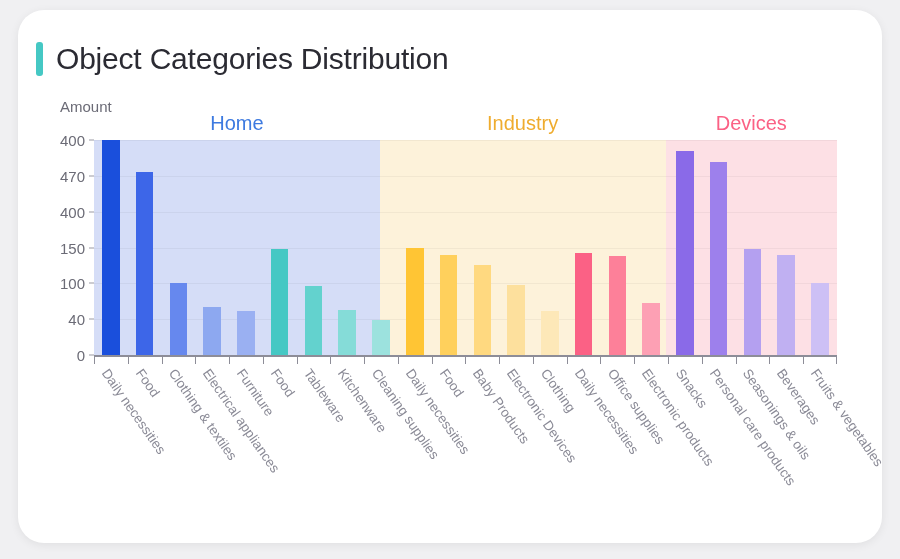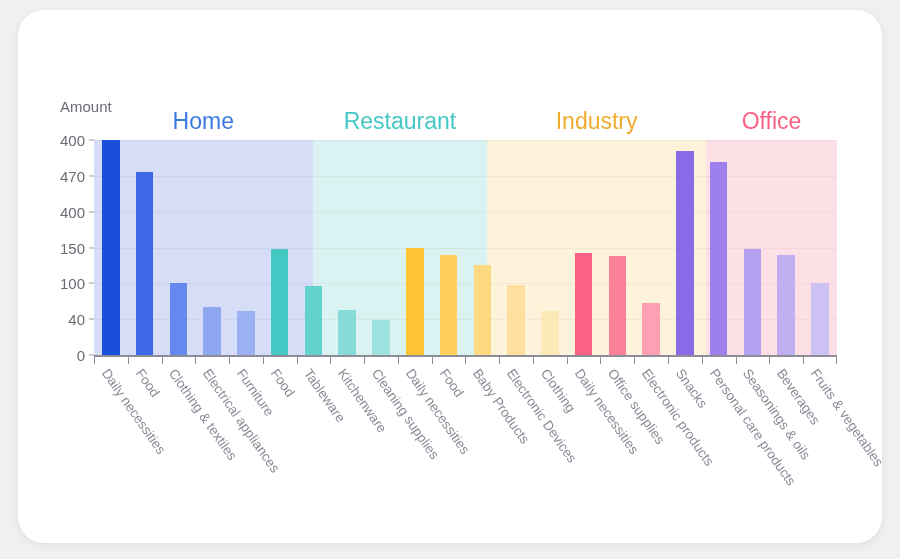--- a/index.html
+++ b/index.html
@@ -70,21 +70,21 @@
     left: -5px; width: 5px; height: 1px;
     background: #9a9aa4;
     transform: translateY(-50%);
   }
   .group-label {
     position: absolute;
     bottom: 100%;
     margin-bottom: 5px;
     width: 100%;
     text-align: center;
-    font-size: 23px;
+    font-size: 20px;
     white-space: nowrap;
   }
   
   .bars {
     position: absolute; inset: 0;
     display: flex;
     align-items: flex-end;
   }
   .bar-slot {
     height: 100%;
@@ -137,36 +137,37 @@
     font-size: 13.5px;
     color: #8a8a96;
     white-space: nowrap;
   }
 </style>
 </head>
 <body>
 
 <div class="card">
 
+  <div class="title-row">
+    <div class="title-accent"></div>
+    <div class="title-text">Object Categories Distribution</div>
+  </div>
 
   <div class="axis-name">Amount</div>
 
   <div class="plot">
     <div class="bands" id="bands">
         <div class="band" style="flex: 5 1 0%; background: rgb(213, 221, 247); position: relative;">
           <div class="group-label" style="color: rgb(61, 122, 224);">Home</div>
         </div>
-        <div class="band" style="flex: 4 1 0%; background: rgb(218, 242, 241); position: relative;">
-          <div class="group-label" style="color: rgb(69, 200, 196);">Restaurant</div>
-        </div>
         <div class="band" style="flex: 5 1 0%; background: rgb(253, 242, 218); position: relative;">
           <div class="group-label" style="color: rgb(239, 172, 46);">Industry</div>
         </div>
         <div class="band" style="flex: 3 1 0%; background: rgb(253, 224, 229); position: relative;">
-          <div class="group-label" style="color: rgb(251, 97, 133);">Office</div>
+          <div class="group-label" style="color: rgb(251, 97, 133);">Devices</div>
         </div>
       </div>
     <div id="gridlines">
         <div class="grid-line" style="top: 100%;">
           <div class="ytick-label">0</div>
           <div class="ytick-mark"></div>
         </div>
         <div class="grid-line" style="top: 83.3333%;">
           <div class="ytick-label">40</div>
           <div class="ytick-mark"></div>

